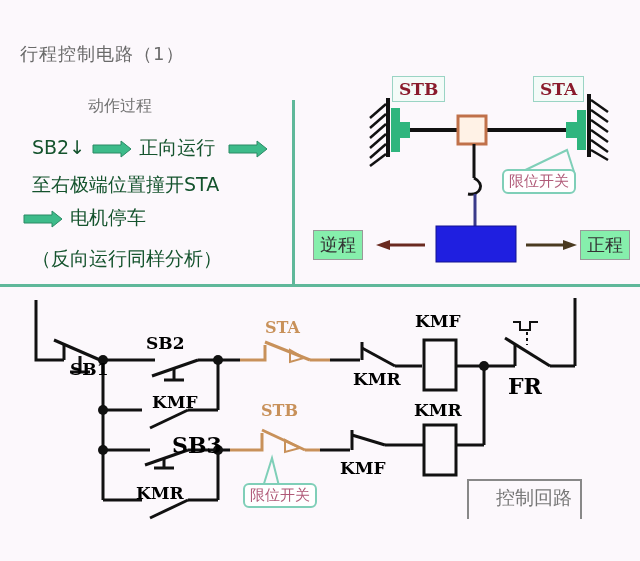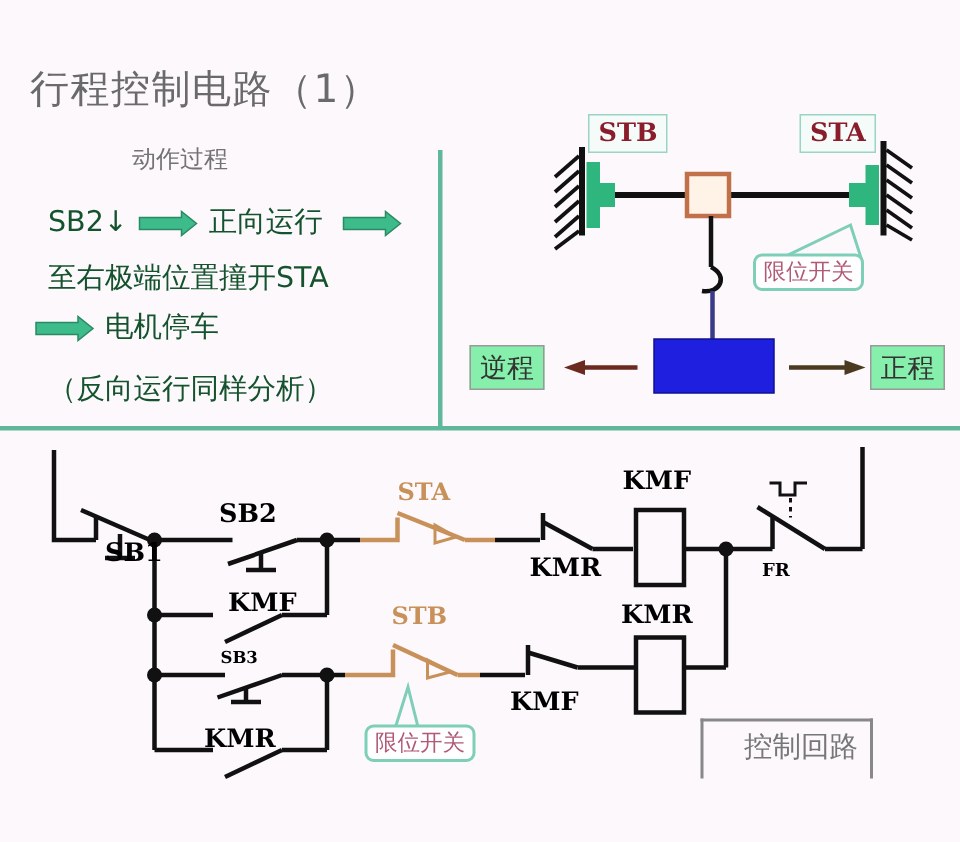--- a/index.html
+++ b/index.html
@@ -1,18 +1,18 @@
 <!DOCTYPE html>
 <html><head>
 <meta charset="utf-8">
 <style>
   html, body { margin:0; padding:0; }
   body { width:640px; height:561px; background:#fcf8fc; position:relative; overflow:hidden; font-family:"DejaVu Sans", sans-serif; }
   .abs { position:absolute; }
-  .title { left:20px; top:42px; font-size:26px; color:#6a6a6a; letter-spacing:1px; }
+  .title { left:20px; top:42px; font-size:18px; color:#6a6a6a; letter-spacing:1px; }
   .steps-head { left:88px; top:96px; font-size:16px; color:#737373; }
   .step { font-size:19px; color:#14532d; white-space:nowrap; }
   .garrow { display:inline-block; vertical-align:middle; }
   .lbl-serif { font-family:"DejaVu Serif", serif; font-weight:bold; }
   .boxlbl { font-family:"DejaVu Serif", serif; font-size:18px; color:#333; background:#86efac; border:1px solid #999; padding:2px 6px; }
   .tag { font-size:15px; color:#b05a78; border:2px solid #7fcfb8; border-radius:6px; background:#fff; padding:1px 5px; }
   .ctrl { font-size:19px; color:#777; border:2px solid #888; border-bottom:none; padding:4px 8px 8px 27px; }
 </style>
 </head>
 <body>
@@ -168,23 +168,23 @@
     <circle cx="218" cy="160" r="5"></circle>
     <circle cx="484" cy="76" r="5"></circle>
   </g>
 
   <polyline points="262,200 272,168 280,200" fill="none" stroke="#7fcfb8" stroke-width="2"></polyline>
 </svg>
 
 <div class="abs lbl-serif" style="left:70px;top:327px;font-size:17px;margin-top:32px;">SB1</div>
 <div class="abs lbl-serif" style="left:146px;top:333px;font-size:17px;">SB2</div>
 <div class="abs lbl-serif" style="left:152px;top:392px;font-size:17px;">KMF</div>
-<div class="abs lbl-serif" style="left:147px;top:432px;font-size:11px;">SB3</div>
+<div class="abs lbl-serif" style="left:172px;top:432px;font-size:22px;">SB3</div>
 <div class="abs lbl-serif" style="left:136px;top:483px;font-size:17px;">KMR</div>
 <div class="abs lbl-serif" style="left:265px;top:318px;font-size:16px;color:#c8915a;">STA</div>
 <div class="abs lbl-serif" style="left:261px;top:401px;font-size:16px;color:#c8915a;">STB</div>
 <div class="abs lbl-serif" style="left:353px;top:369px;font-size:17px;">KMR</div>
 <div class="abs lbl-serif" style="left:340px;top:458px;font-size:17px;">KMF</div>
 <div class="abs lbl-serif" style="left:415px;top:311px;font-size:17px;">KMF</div>
 <div class="abs lbl-serif" style="left:414px;top:400px;font-size:17px;">KMR</div>
-<div class="abs lbl-serif" style="left:508px;top:373px;font-size:12px;">FR</div>
+<div class="abs lbl-serif" style="left:508px;top:373px;font-size:22px;">FR</div>
 <div class="abs tag" style="left:243px;top:483px;">限位开关</div>
 <div class="abs ctrl" style="left:467px;top:479px;">控制回路</div>
 
 </body></html>

